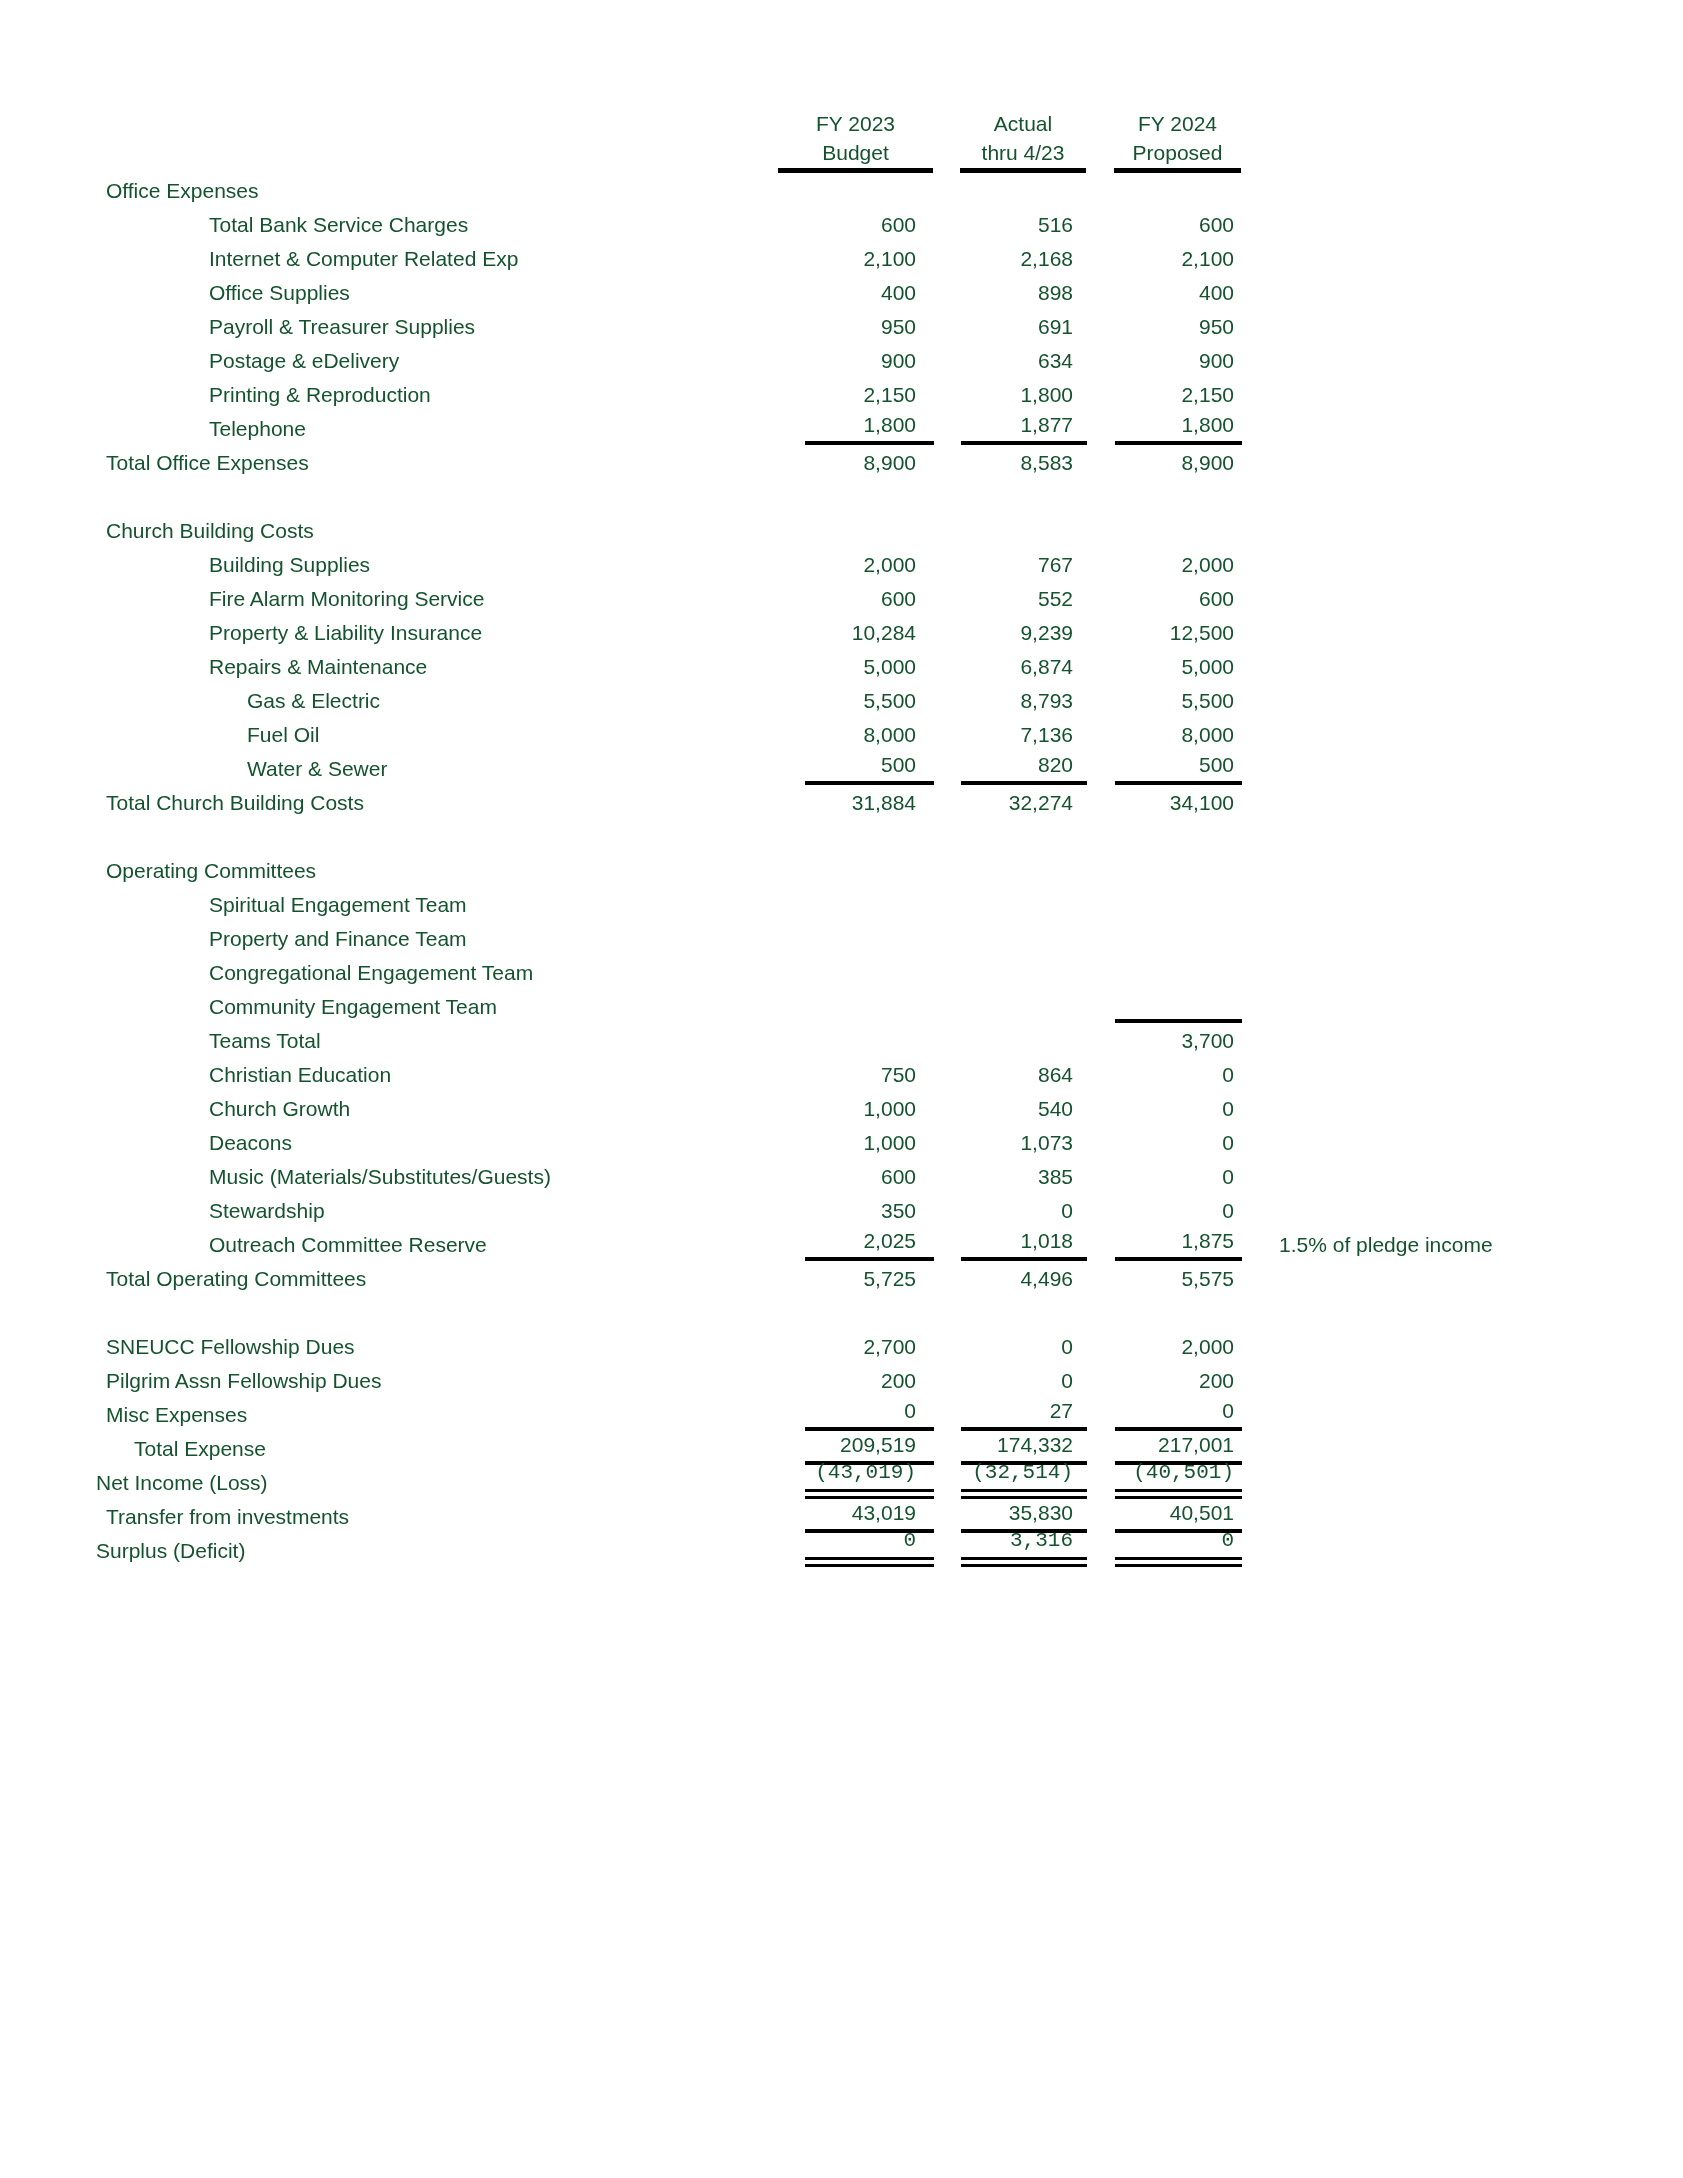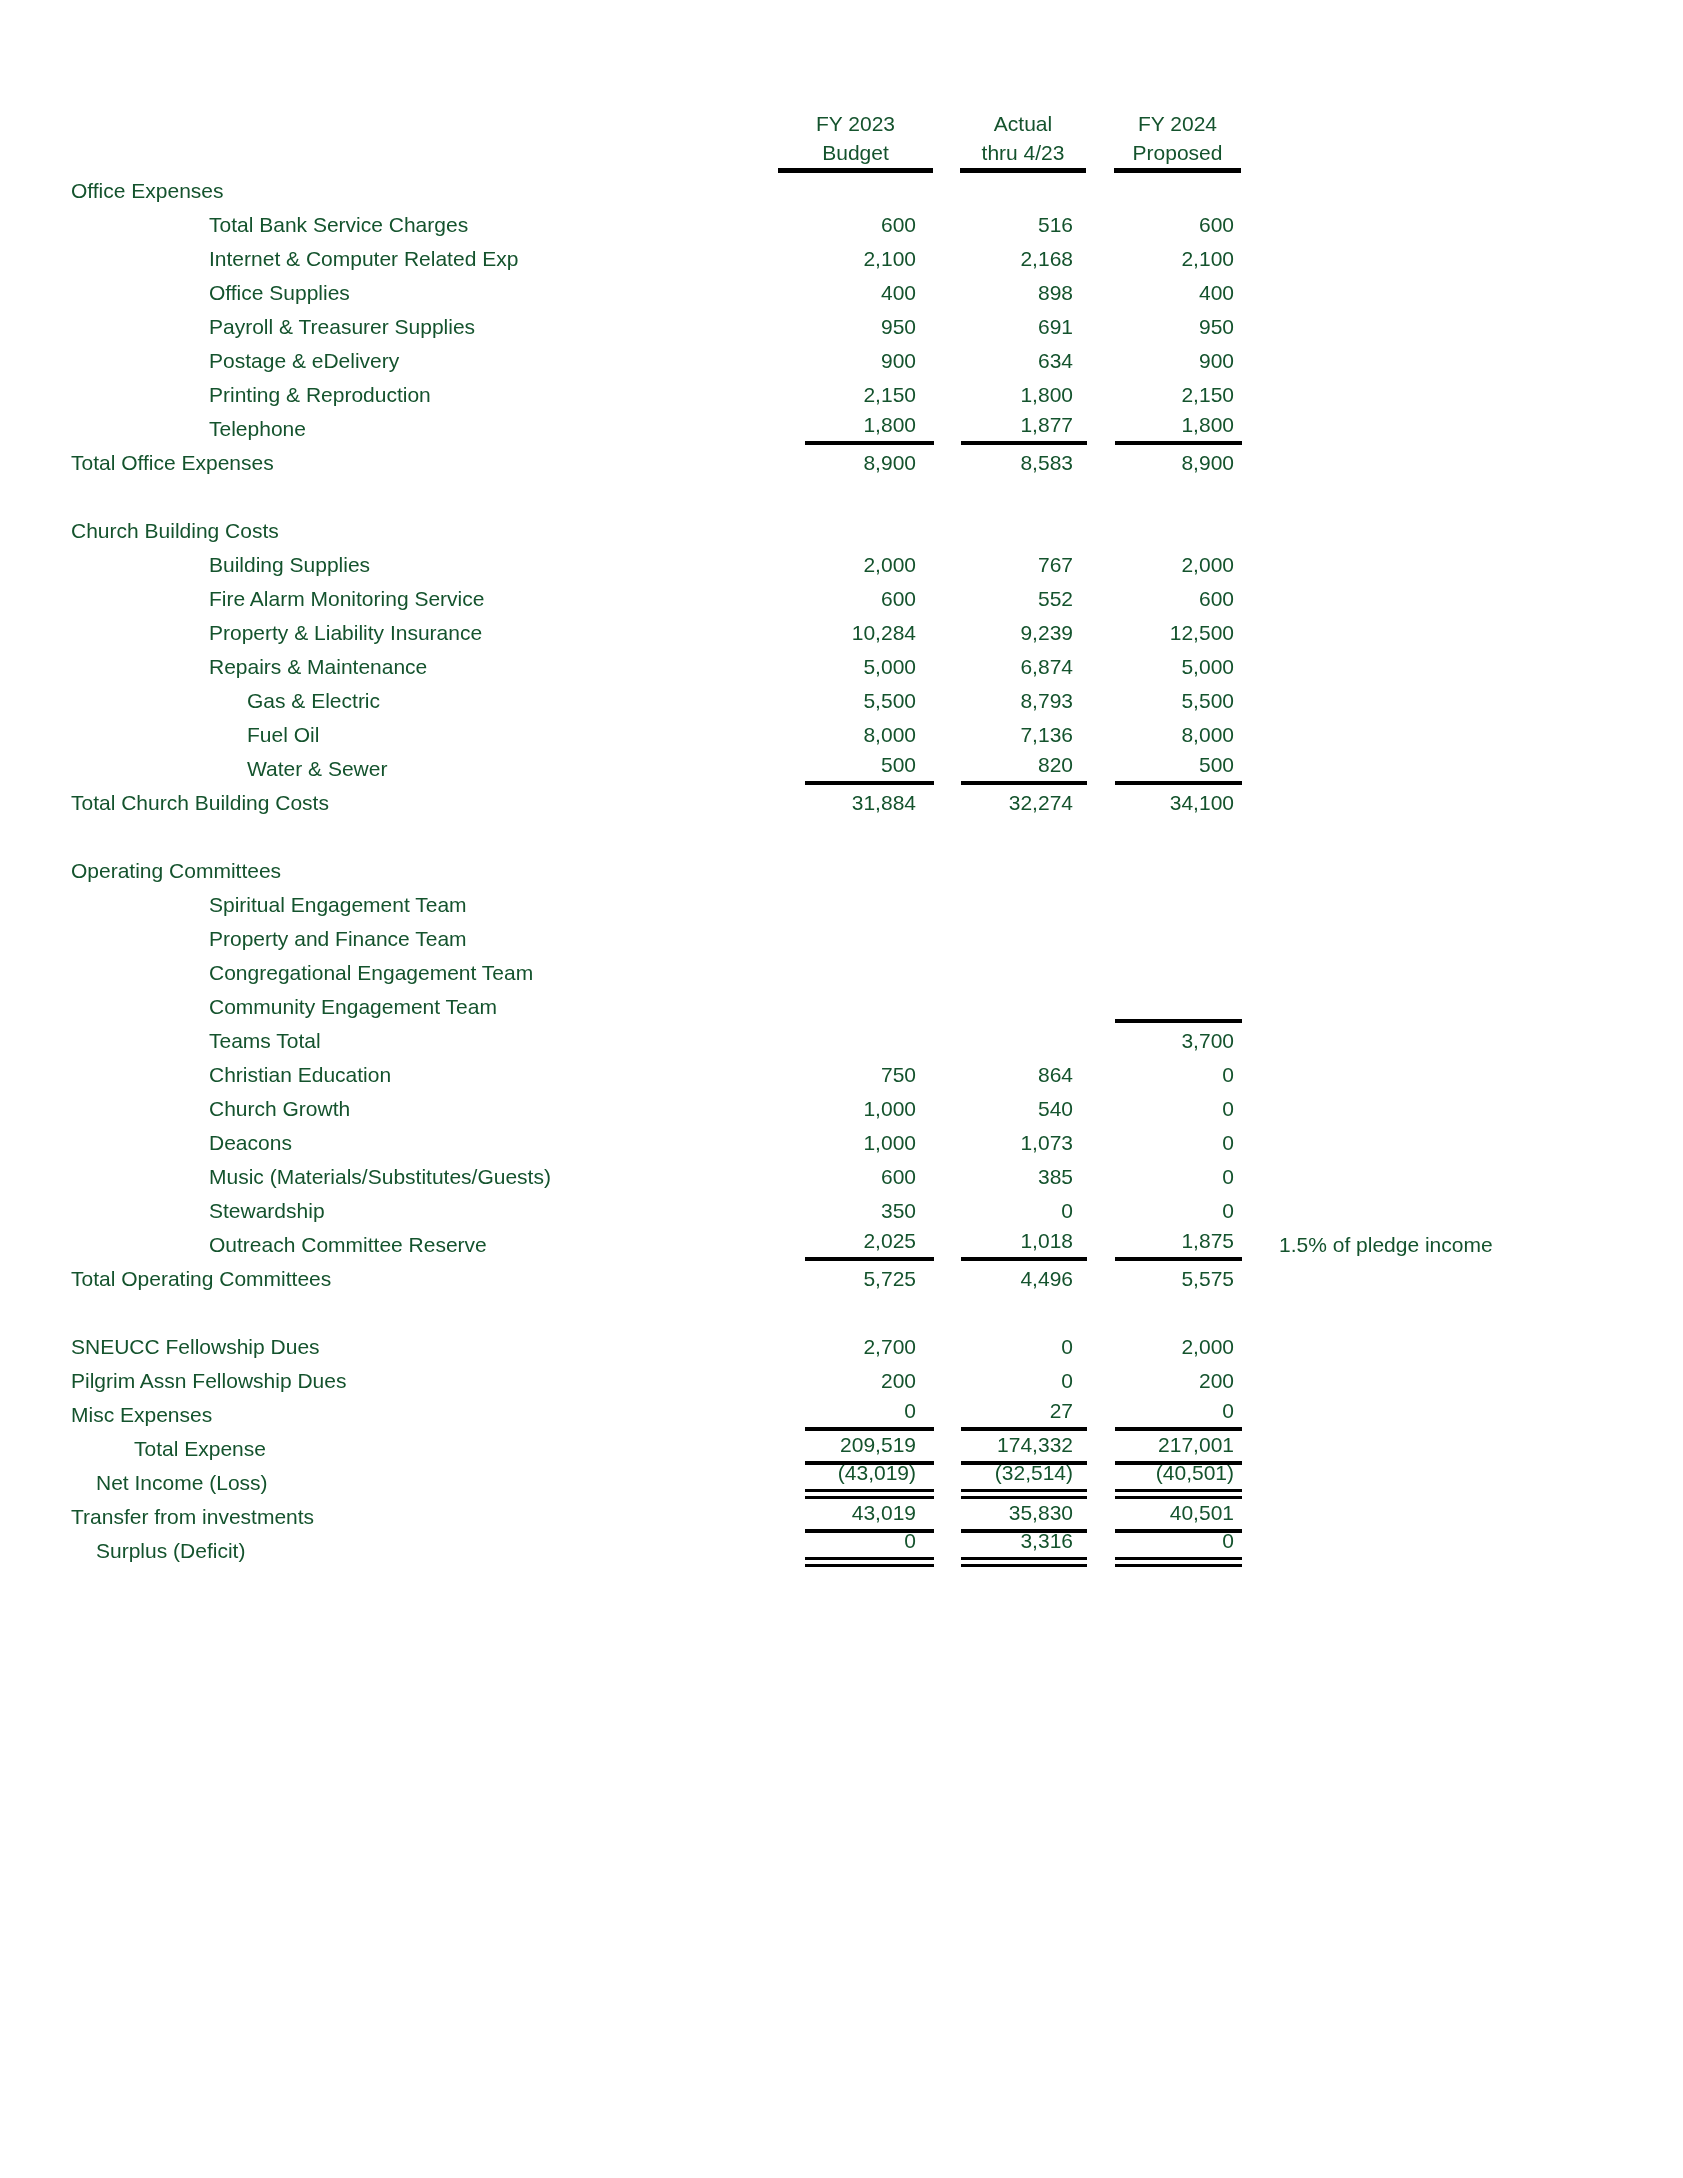--- a/index.html
+++ b/index.html
@@ -41,26 +41,26 @@
   .c-note  { flex: 1; justify-content: flex-start; padding-left: 37px; }
 
   
   .hdr .c-label { width: 778px; }
   .hdr .c-v1    { width: 155px; }
   .ch { justify-content: center; padding-right: 0; padding-bottom: 4px; }
 
   
   .bh { border-bottom: 5px solid #000; }
   .bs { border-bottom: 4px solid #000; }
-  .bd { border-bottom: 10px double #000; }
+  .bd { border-bottom: 10px double #000; font-family: Liberation Mono, monospace; }
 
   
   .i0 { padding-left: 96px; }
   .i1 { padding-left: 134px; }
-  .i2 { padding-left: 71px; }
+  .i2 { padding-left: 106px; }
   .i3 { padding-left: 209px; }
   .i4 { padding-left: 247px; }
 </style>
 </head>
 <body>
 
 <div class="sheet">
 
   <div class="row hdr">
     <div class="cell c-label"></div>

